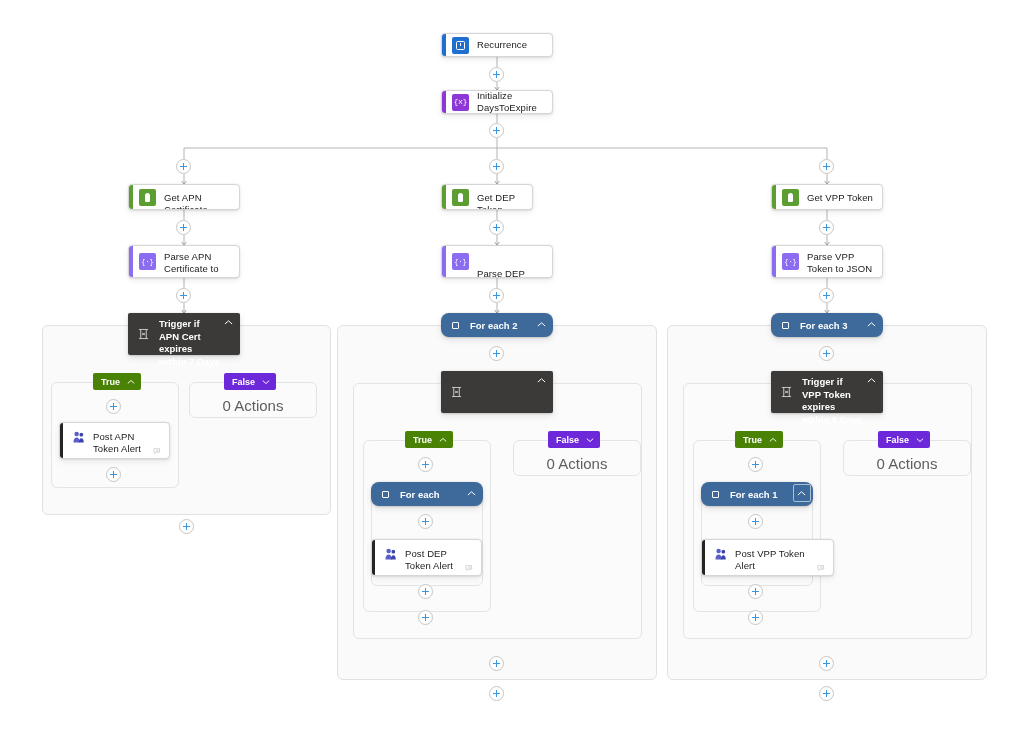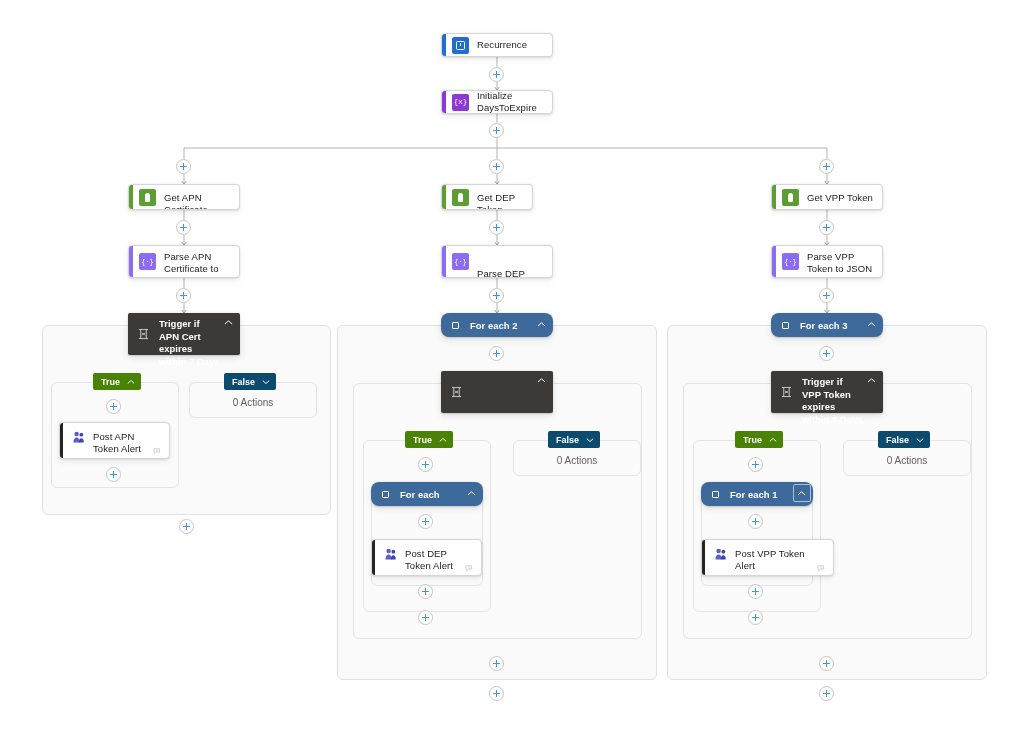--- a/index.html
+++ b/index.html
@@ -201,26 +201,26 @@
     color: #ffffff;
     font-size: 9px;
     font-weight: bold;
     display: flex;
     align-items: center;
     padding-left: 8px;
     padding-right: 6px;
     gap: 7px;
   }
   .pill.true  { background: #498205; }
-  .pill.false { background: #0c4a6e; }
+  .pill.false { background: #6d28d9; }
   .pill .pchev { width: 8px; height: 6px; }
 
   .zero-actions {
     position: absolute;
-    font-size: 10px;
+    font-size: 15px;
     color: #605e5c;
     text-align: center;
   }
 
   
   .plus {
     position: absolute;
     width: 15px; height: 15px;
     border-radius: 50%;
     background: #ffffff;

